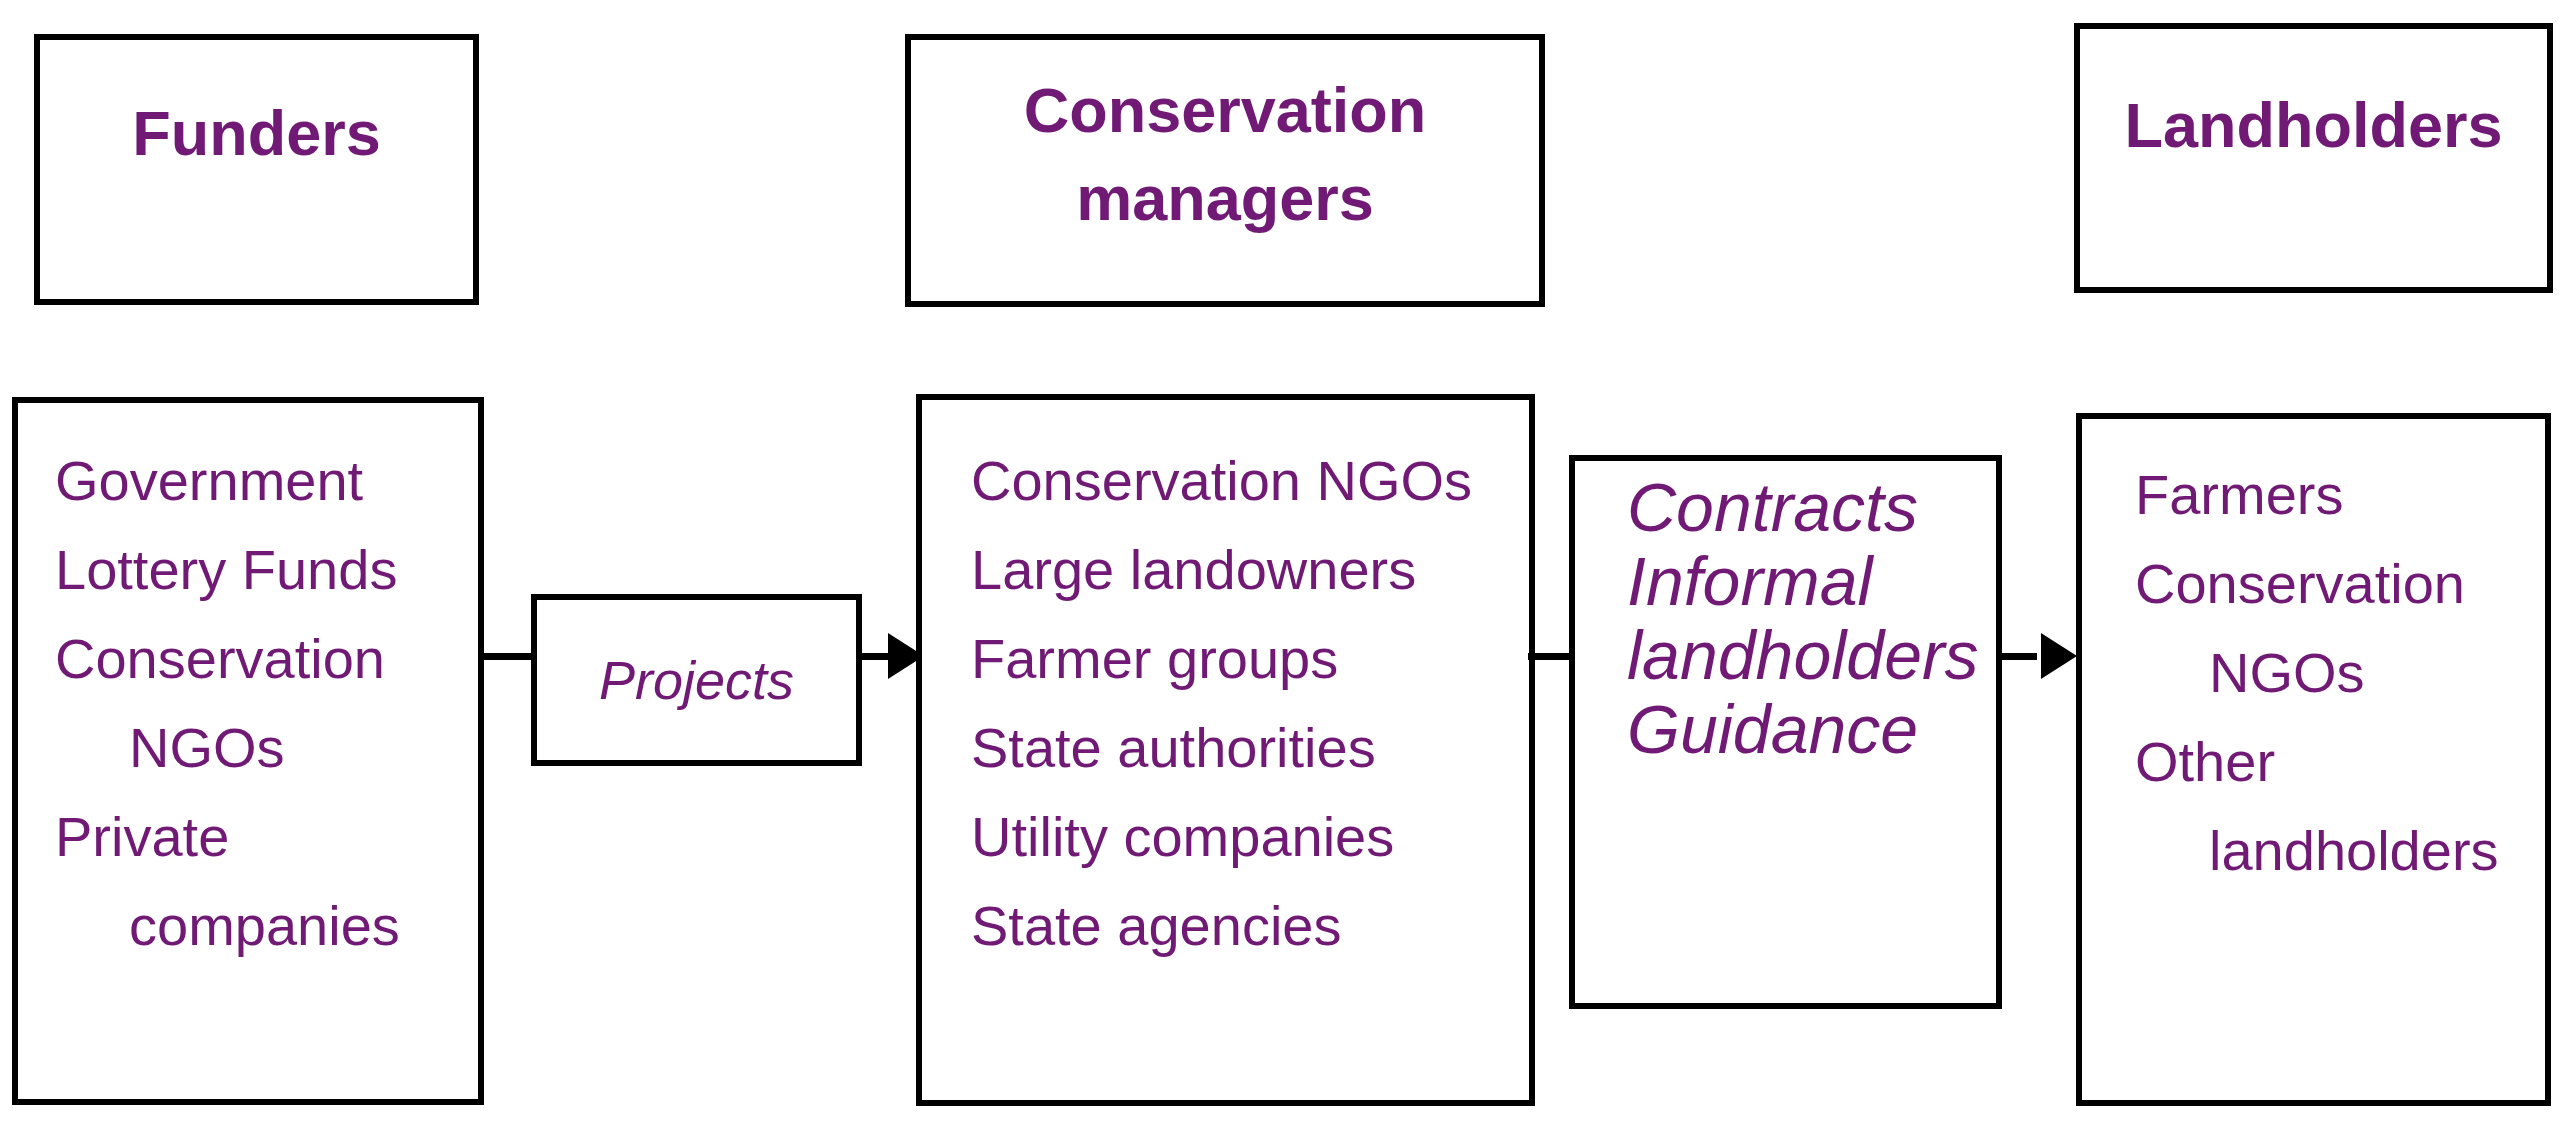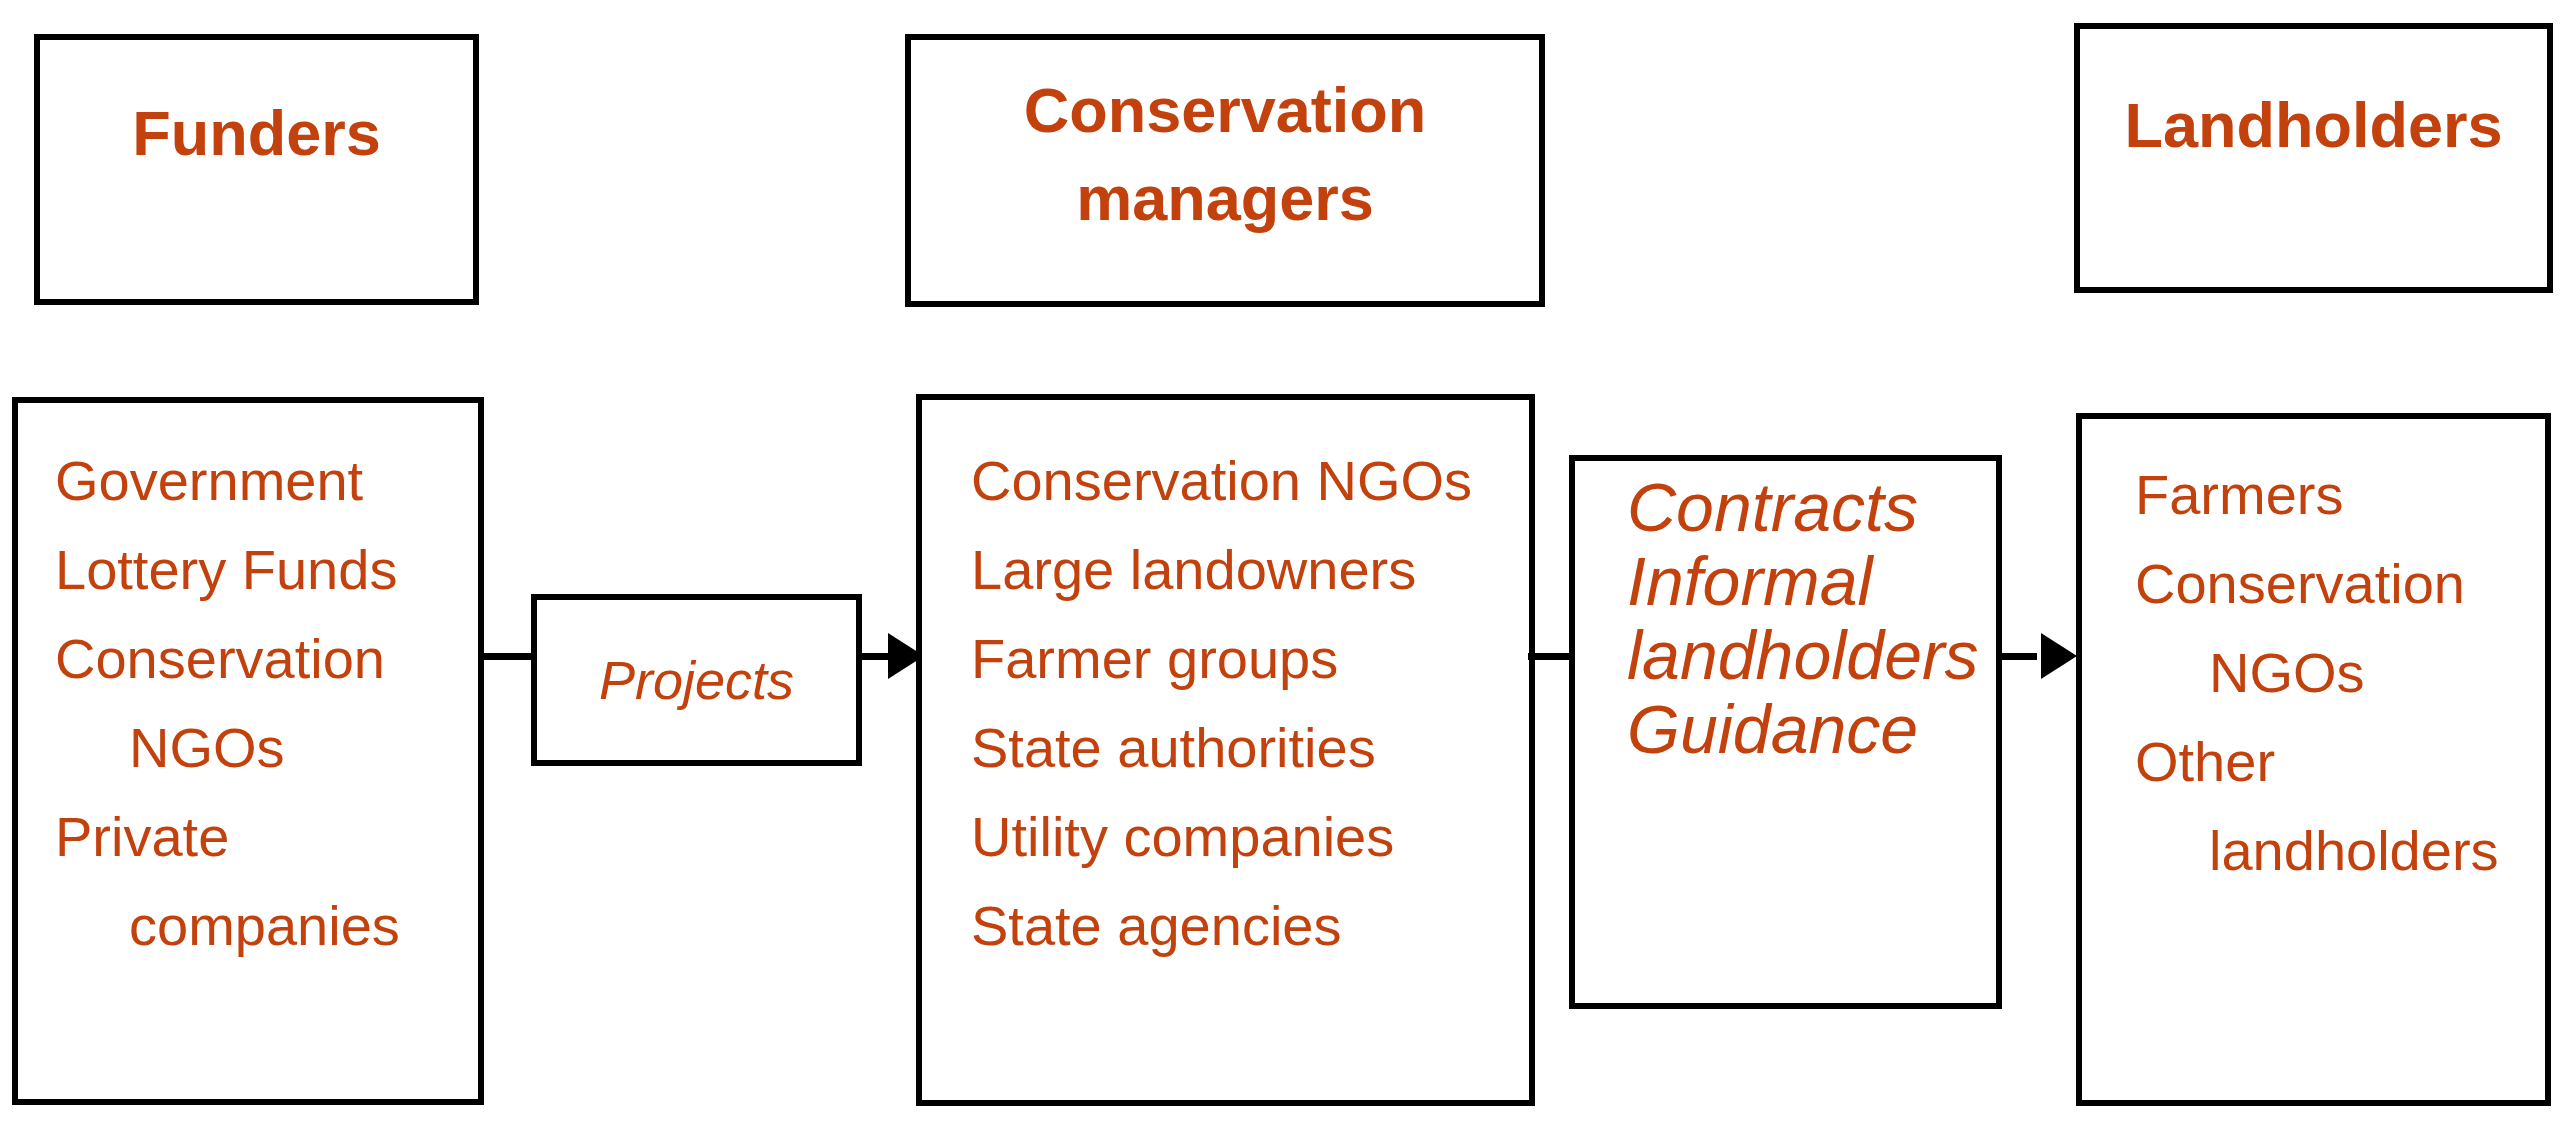--- a/index.html
+++ b/index.html
@@ -1,21 +1,21 @@
 <!DOCTYPE html>
 <html style="font-size:13.5px"><head>
 <meta charset="utf-8">
 <style>
   html, body { margin: 0; padding: 0; background: #ffffff; }
   #canvas {
     position: relative;
     width: 2576px;
     height: 1125px;
     background: #ffffff;
-    color: #c2410c;
+    color: #701a75;
     font-family: "Liberation Sans", sans-serif;
     overflow: hidden;
   }
   .box {
     position: absolute;
     border: 6.8px solid #000000;
     box-sizing: border-box;
     background: #ffffff;
   }
   

